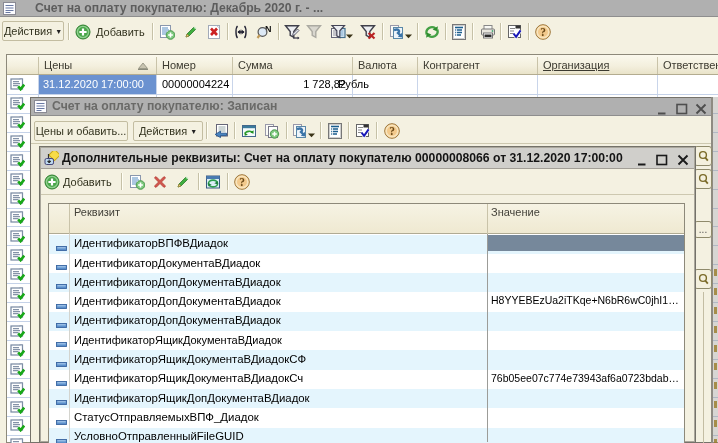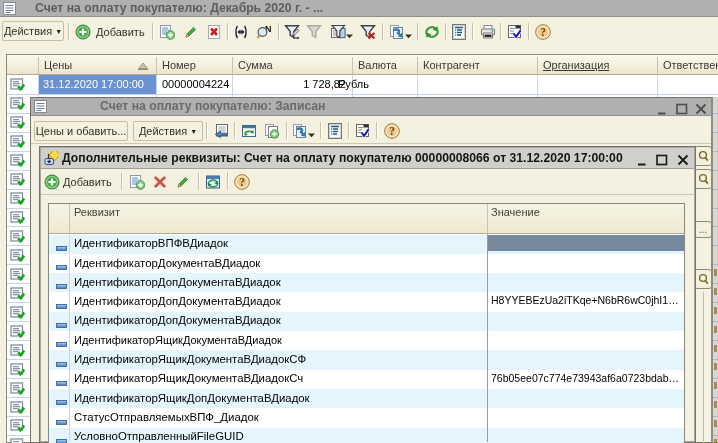--- a/index.html
+++ b/index.html
@@ -286,21 +286,21 @@
 <div style="position:absolute;left:232px;top:78px;width:114px;text-align:right;color:#000;">1 728,82</div>
 <div style="position:absolute;left:338px;top:78px;color:#000;">Рубль</div>
 <div style="position:absolute;left:30px;top:97px;width:682px;height:346px;background:#f4f1e1;border:1px solid #75726a;"></div>
 <div style="position:absolute;left:711px;top:97px;width:2px;height:346px;background:#8e8b82;"></div>
 <div style="position:absolute;left:713px;top:97px;width:5px;height:346px;background:rgba(140,138,128,0.35);"></div>
 <div style="position:absolute;left:31px;top:98px;width:680px;height:18px;background:#b0b0b0;border-bottom:1px solid #8e8e8e;"></div>
 <div style="position:absolute;left:34px;top:100px;width:13px;height:13px;"><svg width="13" height="13" viewBox="0 0 13 13">
       <rect x="0.5" y="0.5" width="12" height="12" fill="#fcfcff" stroke="#8a8a94"></rect>
       <path d="M2.5 3.5h8M2.5 6h8M2.5 8.5h8M2.5 10.5h5" stroke="#6a7aa4" stroke-width="1.1"></path>
     </svg></div>
-<div style="position:absolute;left:52px;top:99px;font-size:12.2px;font-weight:bold;color:#6a6a68;white-space:nowrap;margin-left:48px;">Счет на оплату покупателю: Записан</div>
+<div style="position:absolute;left:52px;top:99px;font-size:12.2px;font-weight:bold;color:#6a6a68;white-space:nowrap;">Счет на оплату покупателю: Записан</div>
 <div style="position:absolute;left:657px;top:103px;"><svg width="10" height="12" viewBox="0 0 10 12">
       <path d="M1 10.5h7.5" stroke="#4e4e4e" stroke-width="2"></path>
     </svg></div>
 <div style="position:absolute;left:676px;top:103px;"><svg width="12" height="12" viewBox="0 0 12 12">
       <rect x="1" y="1.5" width="9.5" height="9" fill="none" stroke="#4e4e4e" stroke-width="1.6"></rect>
     </svg></div>
 <div style="position:absolute;left:695px;top:103px;"><svg width="13" height="12" viewBox="0 0 13 12">
       <path d="M1.5 1.5 L10.5 10.5 M10.5 1.5 L1.5 10.5" stroke="#4e4e4e" stroke-width="1.9"></path>
     </svg></div>
 <div style="position:absolute;left:31px;top:117px;width:680px;height:27px;border-bottom:1px solid #cdc8b0;"></div>

